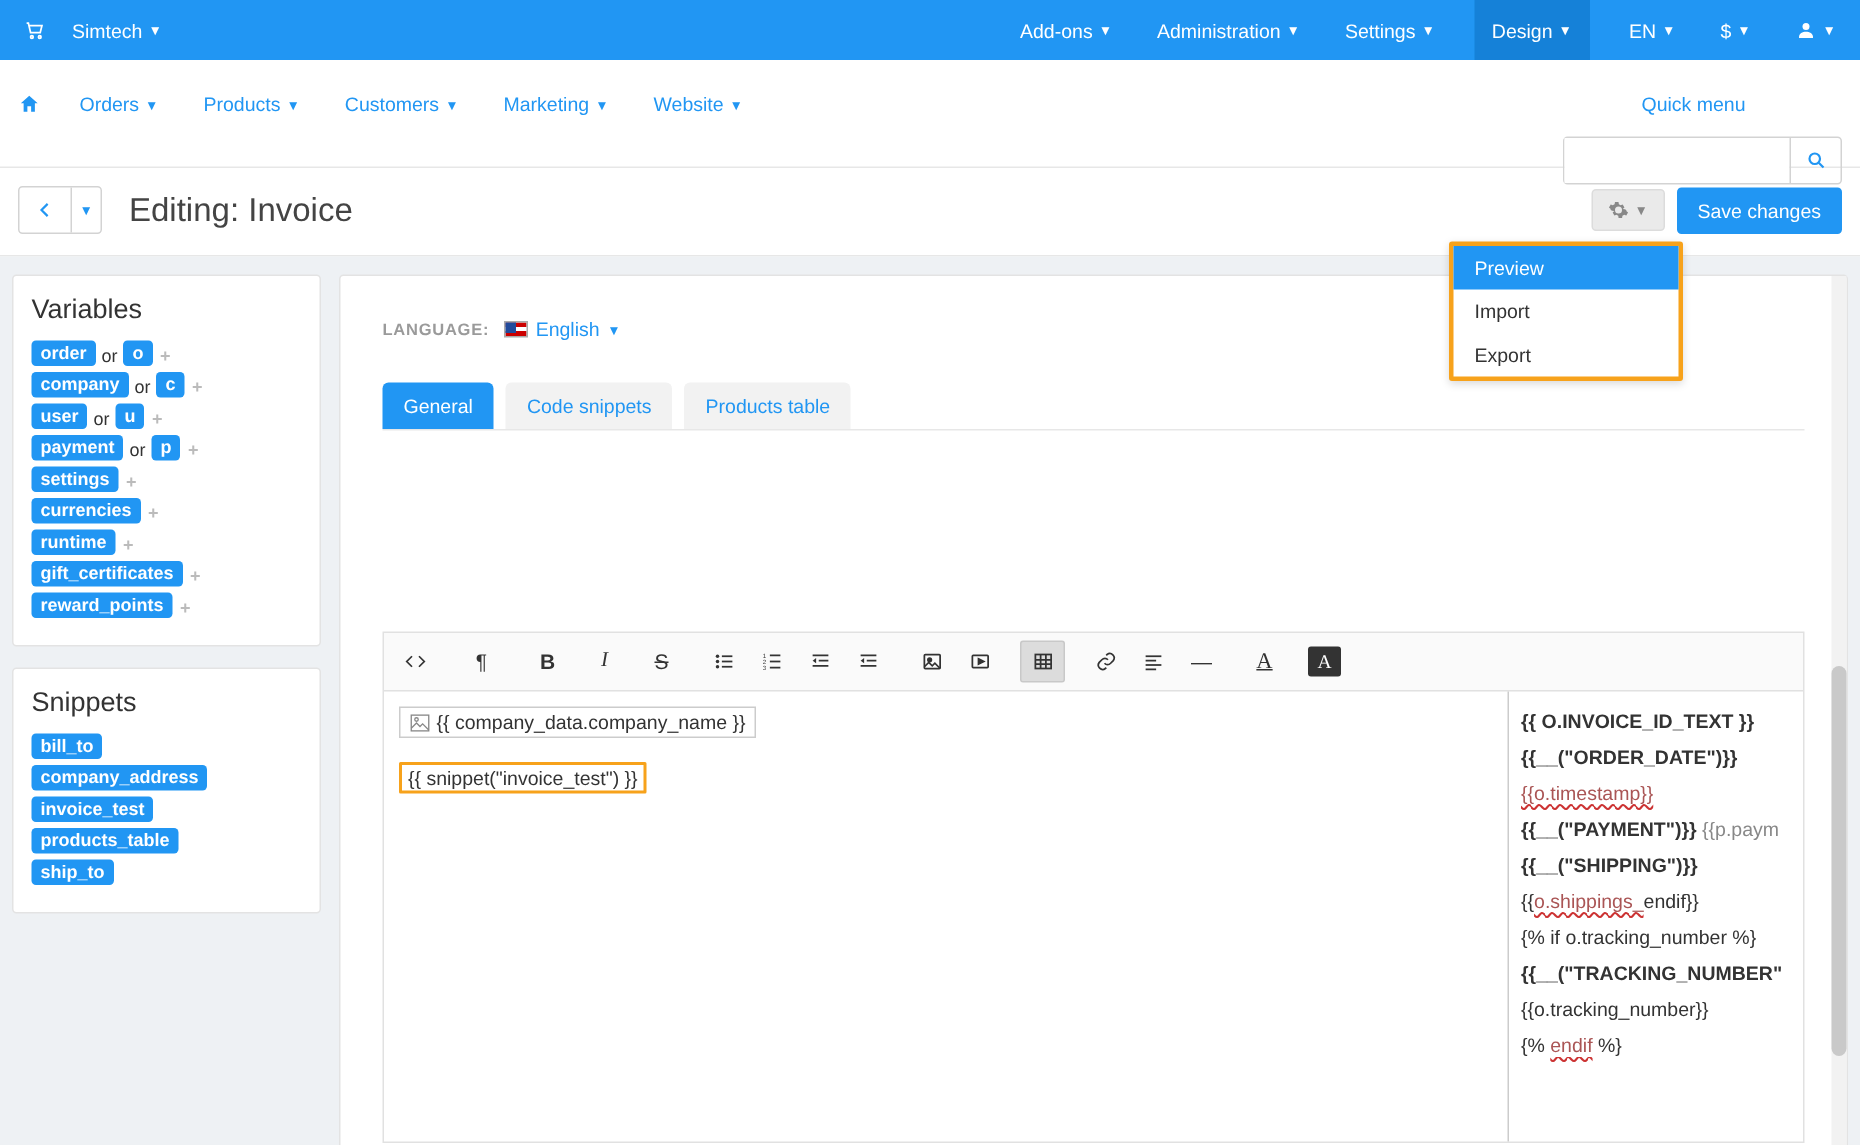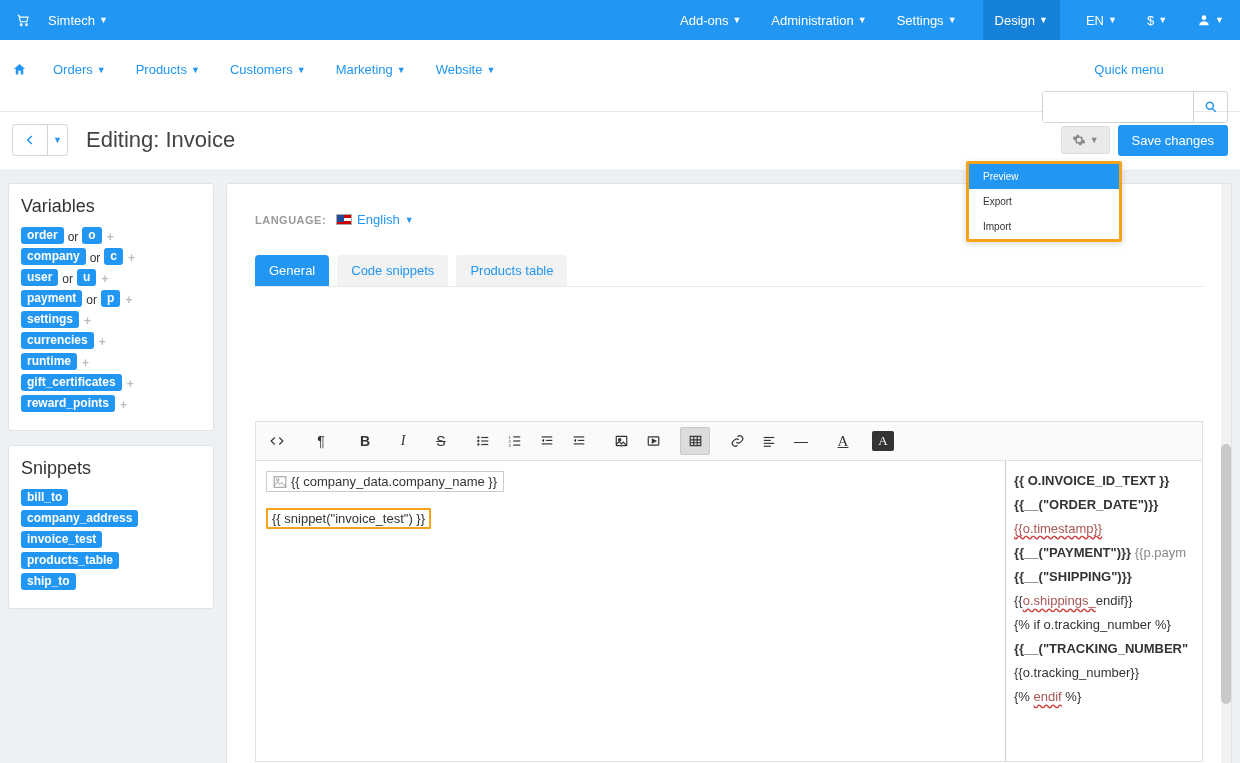--- a/index.html
+++ b/index.html
@@ -28,21 +28,21 @@
 .back-group { display: flex; border: 1px solid #d3d3d3; border-radius: 3px; margin-right: 18px; }
 .back-btn { width: 34px; height: 30px; display: flex; align-items: center; justify-content: center; color: #2196f3; cursor: pointer; }
 .back-btn + .back-btn { border-left: 1px solid #d3d3d3; width: 20px;}
 .page-title { font-size: 22px; color: #444; font-weight: 400;}
 .titlebar .right { margin-left: auto; display: flex; align-items: center; gap: 8px; position: relative;}
 .gear-btn { background: #eaeaea; border: 1px solid #dcdcdc; padding: 6px 10px; border-radius: 3px; color: #777; cursor: pointer; display: flex; align-items: center; gap: 4px;}
 .save-btn { background: #2196f3; color: #fff; border: none; padding: 8px 14px; border-radius: 3px; cursor: pointer; font-size: 13px;}
 
 
 .dropdown { position: absolute; top: 36px; right: 106px; width: 156px; background: #fff; border: 3px solid #f7a21b; border-radius: 2px; box-shadow: 0 2px 6px rgba(0,0,0,0.15); z-index: 100;}
-.dropdown .ditem { padding: 7px 14px; cursor: pointer; font-size: 10px; color: #333;}
+.dropdown .ditem { padding: 7px 14px; cursor: pointer; font-size: 13px; color: #333;}
 .dropdown .ditem.highlight { background: #2196f3; color: #fff;}
 
 
 .body-wrap { display: flex; background: #eef1f4; min-height: calc(100vh - 170px); padding: 12px 8px;}
 .sidebar { width: 206px; margin-right: 12px; flex-shrink: 0;}
 .box { background: #fff; border: 1px solid #e3e3e3; border-radius: 3px; padding: 12px 12px 14px; margin-bottom: 14px;}
 .box h3 { font-size: 18px; font-weight: 400; color: #333; margin-bottom: 10px;}
 .tag-row { display: flex; align-items: flex-end; flex-wrap: wrap; gap: 3px; margin-bottom: 4px; font-size: 12px;}
 .tag { background: #2196f3; color: #fff; padding: 1px 6px 2px; border-radius: 3px; font-size: 12px; cursor: pointer; font-weight: 600;}
 .or { color: #333; font-size: 12px; padding: 0 1px;}
@@ -187,22 +187,22 @@
     <div class="gear-btn">
       <svg width="14" height="14" viewBox="0 0 24 24" fill="#888">
           <path d="M12 8a4 4 0 100 8 4 4 0 000-8zm9 4a7 7 0 01-.1 1.2l2 1.6-2 3.4-2.4-.8a7 7 0 01-2 1.2l-.4 2.5h-4l-.4-2.5a7 7 0 01-2-1.2l-2.4.8-2-3.4 2-1.6A7 7 0 013 12a7 7 0 01.1-1.2l-2-1.6 2-3.4 2.4.8a7 7 0 012-1.2L8 2.9h4l.4 2.5a7 7 0 012 1.2l2.4-.8 2 3.4-2 1.6A7 7 0 0121 12z"></path>
         </svg>
       <span class="caret" style="color:#888">▼</span>
     </div>
     <button class="save-btn">Save changes</button>
 
     <div class="dropdown">
       <div class="ditem highlight">Preview</div>
+      <div class="ditem">Import</div>
       <div class="ditem">Export</div>
-      <div class="ditem">Import</div>
     </div>
   </div>
 </div>
 
 <div class="body-wrap">
 
   <div class="sidebar">
     <div class="box">
       <h3>Variables</h3>
       <div id="var-rows">

